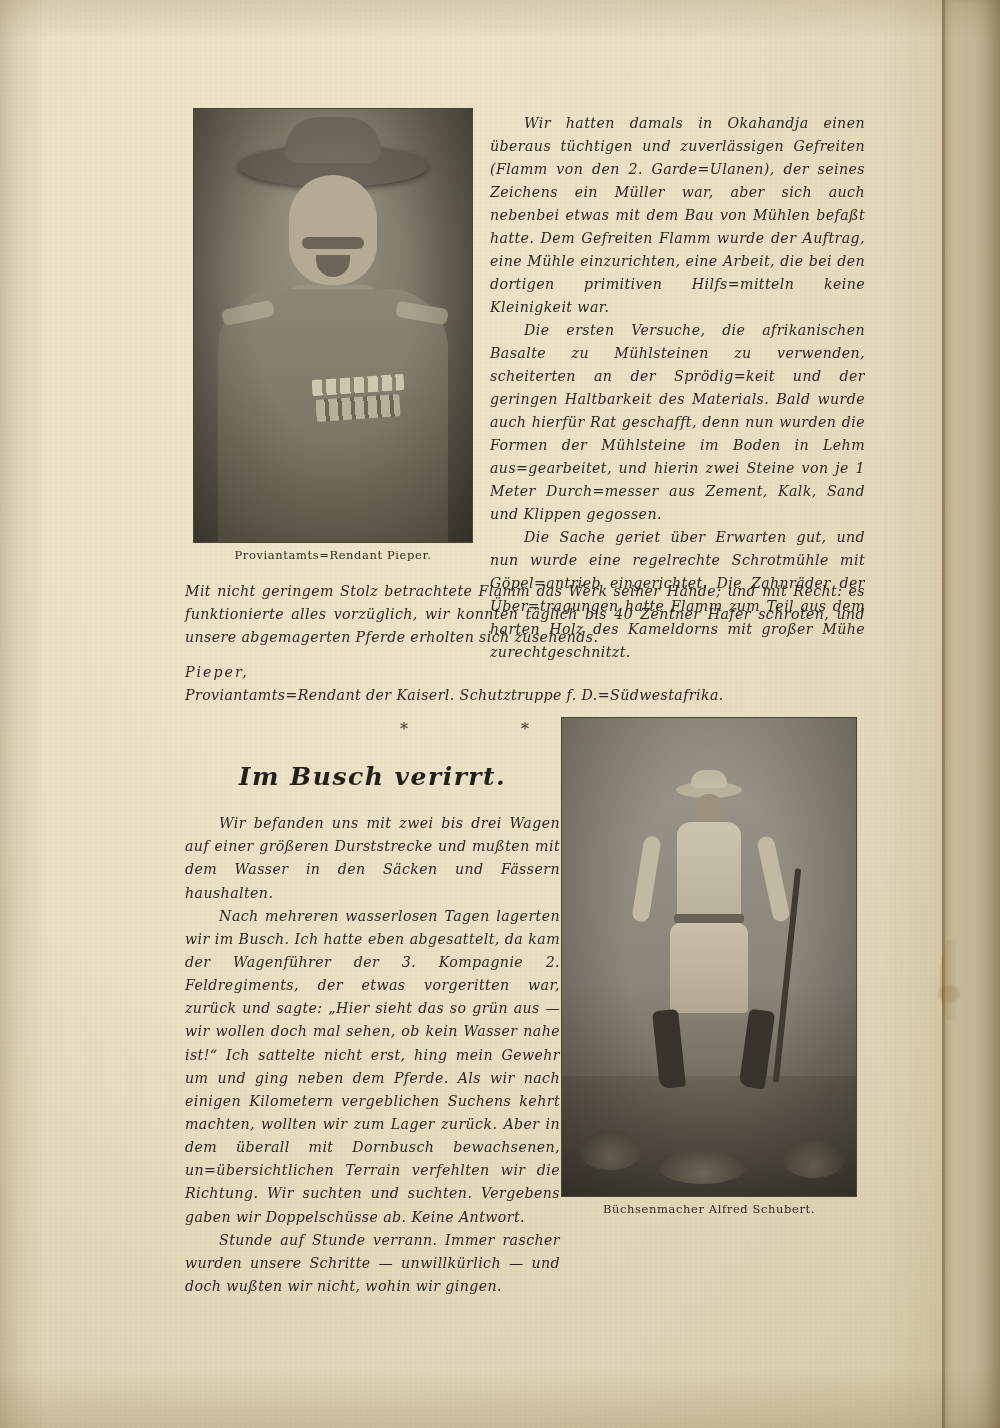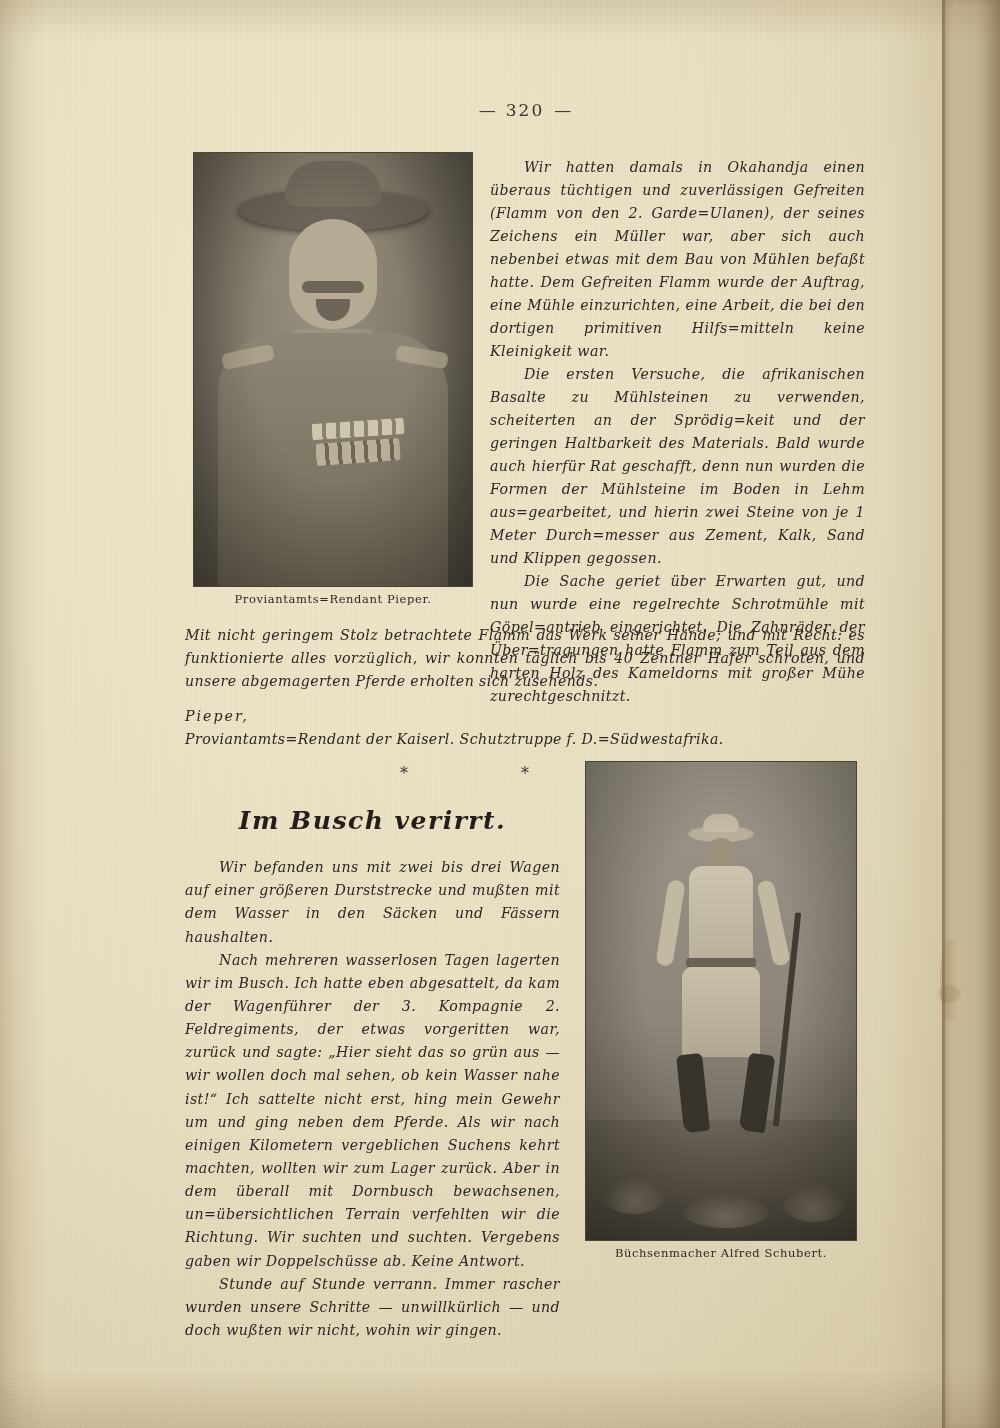--- a/index.html
+++ b/index.html
@@ -214,21 +214,21 @@
     font-size: 14.2px;
     line-height: 1.63;
     text-align: justify;
   }
   .col-left-text p { margin: 0; text-indent: 2.4em; }
 
   .fig-right {
     position: absolute;
     right: 0;
     top: -36px;
-    width: 272px;
+    width: 296px;
   }
 
   
   .vignette {
     position: absolute; inset: 0;
     background: radial-gradient(ellipse at 50% 45%, rgba(0,0,0,0) 40%, rgba(30,26,18,0.45) 100%);
   }
   .hat {
     position: absolute;
     left: 50%;
@@ -395,23 +395,20 @@
   .s-bush.b3 { right: 10px; bottom: 18px; }
 </style>
 </head>
 <body>
 
 <div class="page">
   <div class="grain"></div>
 
   <div class="content">
 
-    <div class="folio">
-      <span class="dash">—</span><span>320</span><span class="dash">—</span>
-    </div>
 
     <div class="top-block">
 
       <figure class="fig fig-left">
         <div class="photo photo-pieper">
           <div class="hat"></div>
           <div class="hat-crown"></div>
           <div class="face"></div>
           <div class="moustache"></div>
           <div class="beard"></div>

